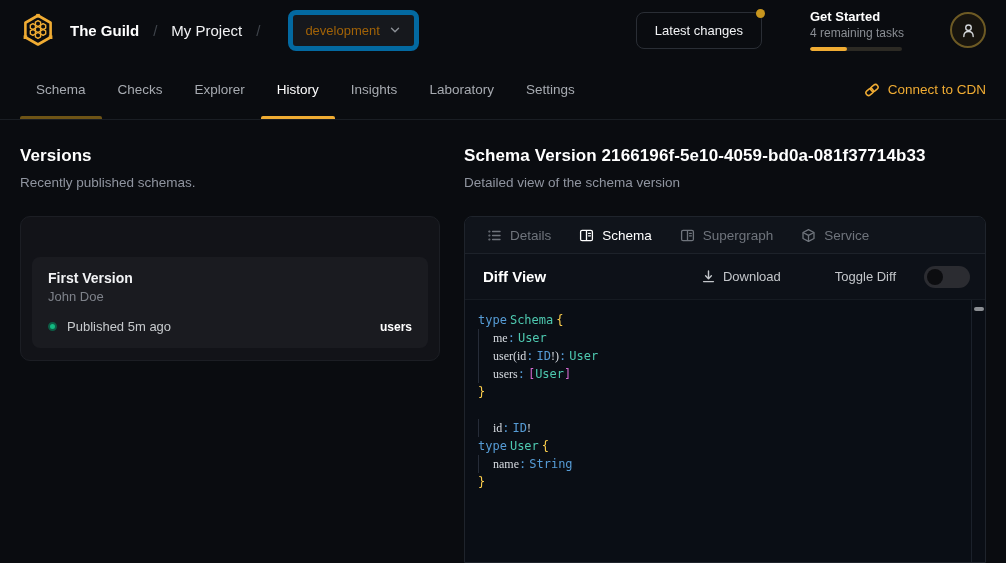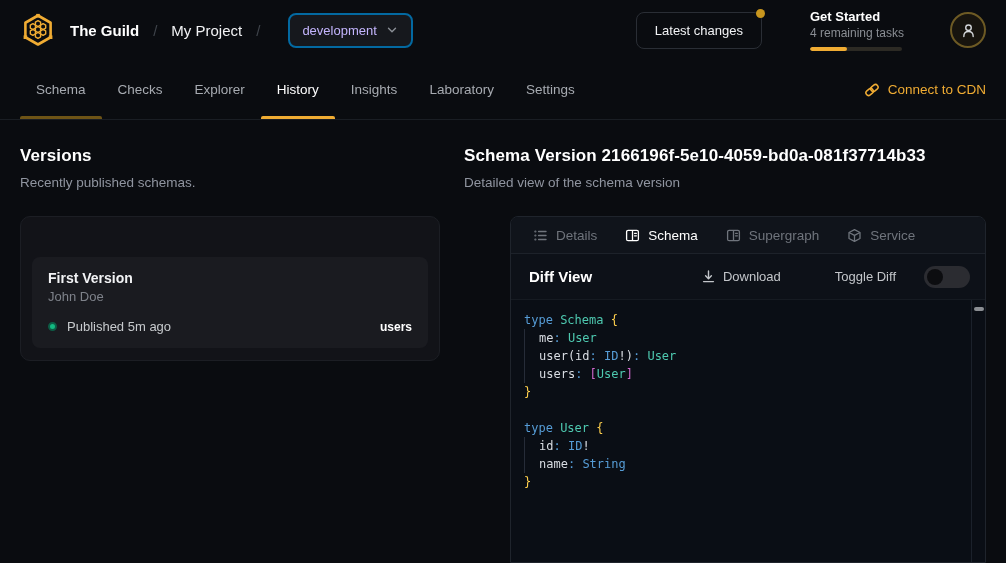--- a/index.html
+++ b/index.html
@@ -11,22 +11,22 @@
     font-size:14px;
   }
   
   .header { height:60px; display:flex; align-items:center; padding:12px 20px; }
   .logo { width:36px; height:36px; flex:0 0 auto; }
   .brand { font-size:15px; font-weight:600; color:#fff; margin-left:14px; }
   .crumb-sep { color:#3f444b; font-size:15px; margin:0 14px; }
   .crumb { font-size:15px; font-weight:500; color:#f2f3f5; }
   .target-select {
     display:flex; align-items:center; gap:8px; margin-left:14px;
-    background:#16181d; border:2px solid #0369a1; border-radius:8px;
-    padding:8px 12px; font-size:13px; color:#c4b5fd; cursor:pointer;
+    background:#16181d; border:5px solid #0369a1; border-radius:8px;
+    padding:8px 12px; font-size:13px; color:#a16207; cursor:pointer;
   }
   .chev { color:#8b8f96; display:flex; }
   .header-right { margin-left:auto; display:flex; align-items:center; gap:48px; }
   .latest-btn {
     position:relative; background:transparent; border:1px solid #2a2e35;
     border-radius:8px; padding:10px 18px; font-size:13px; color:#f2f3f5;
     font-family:inherit; cursor:pointer;
   }
   .notif-dot {
     position:absolute; top:-4px; right:-4px; width:9px; height:9px;
@@ -79,21 +79,21 @@
   .vi-row { display:flex; align-items:center; margin-top:15px; }
   .vi-dot {
     width:9px; height:9px; border-radius:50%; background:var(--green);
     border:2px solid #0d5c45; margin-right:10px; flex:0 0 auto;
   }
   .vi-status { font-size:13px; color:#c7cacd; }
   .vi-service { margin-left:auto; font-size:12px; font-weight:700; color:#fff; }
   
   .detail-card {
     margin-top:26px; flex:1; min-height:0; display:flex; flex-direction:column;
-    border:1px solid #1f242c; border-radius:8px 8px 0 0; background:#0b0f15; overflow:hidden;margin-left:46px;
+    border:1px solid #1f242c; border-radius:8px 8px 0 0; background:#0b0f15; overflow:hidden;
   }
   .detail-tabs {
     height:37px; flex:0 0 auto; display:flex; align-items:center;
     background:#10141b; border-bottom:1px solid #1d222a; padding-left:8px;
   }
   .detail-tab {
     display:flex; align-items:center; gap:8px; padding:0 14px; height:100%;
     font-size:13.5px; color:#6f747c; cursor:pointer;
   }
   .detail-tab.active { color:#ffffff; font-weight:500; }
@@ -121,21 +121,21 @@
     padding:11px 24px 0 13px; overflow:hidden;
   }
   .code-block { font-family:"DejaVu Sans Mono","Liberation Mono",monospace; font-size:12px; }
   .code-line { height:18px; line-height:18px; white-space:pre; }
   .tok-k { color:var(--code-keyword); }
   .tok-s { color:var(--code-keyword); }
   .tok-o { color:var(--code-keyword); }
   .tok-t { color:var(--code-type); }
   .tok-y { color:var(--code-brace); }
   .tok-m { color:var(--code-bracket); }
-  .tok-p { color:var(--code-plain); }
+  .tok-p { color:var(--code-plain);font-family:Liberation Serif, serif; }
   .tok-g { display:inline-block; width:15px; height:18px; border-left:1px solid #262c38; vertical-align:top; }
   .scroll-rail {
     position:absolute; top:0; right:0; bottom:0; width:14px;
     border-left:1px solid #1b212b;
   }
   .scroll-thumb {
     position:absolute; top:7px; left:2px; width:10px; height:4px;
     border-radius:2px; background:#8b8e93; cursor:pointer;
   }
   svg { display:block; }
@@ -313,22 +313,22 @@
       </div>
 
       <div class="code-area">
         <div class="code-block">
             <div class="code-line"><span class="tok-k">type</span><span class="tok-p"> </span><span class="tok-t">Schema</span><span class="tok-p"> </span><span class="tok-y">{</span></div>
             <div class="code-line"><span class="tok-g"></span><span class="tok-p">me</span><span class="tok-o">:</span><span class="tok-p"> </span><span class="tok-t">User</span></div>
             <div class="code-line"><span class="tok-g"></span><span class="tok-p">user(id</span><span class="tok-o">:</span><span class="tok-p"> </span><span class="tok-s">ID</span><span class="tok-p">!)</span><span class="tok-o">:</span><span class="tok-p"> </span><span class="tok-t">User</span></div>
             <div class="code-line"><span class="tok-g"></span><span class="tok-p">users</span><span class="tok-o">:</span><span class="tok-p"> </span><span class="tok-m">[</span><span class="tok-t">User</span><span class="tok-m">]</span></div>
             <div class="code-line"><span class="tok-y">}</span></div>
             <div class="code-line"></div>
+            <div class="code-line"><span class="tok-g"></span><span class="tok-p">id</span><span class="tok-o">:</span><span class="tok-p"> </span><span class="tok-s">ID</span><span class="tok-p">!</span></div>
             <div class="code-line"><span class="tok-k">type</span><span class="tok-p"> </span><span class="tok-t">User</span><span class="tok-p"> </span><span class="tok-y">{</span></div>
-            <div class="code-line"><span class="tok-g"></span><span class="tok-p">id</span><span class="tok-o">:</span><span class="tok-p"> </span><span class="tok-s">ID</span><span class="tok-p">!</span></div>
             <div class="code-line"><span class="tok-g"></span><span class="tok-p">name</span><span class="tok-o">:</span><span class="tok-p"> </span><span class="tok-s">String</span></div>
             <div class="code-line"><span class="tok-y">}</span></div>
           </div>
         <div class="scroll-rail">
           <div class="scroll-thumb"></div>
         </div>
       </div>
     </div>
   </div>
 </div>

